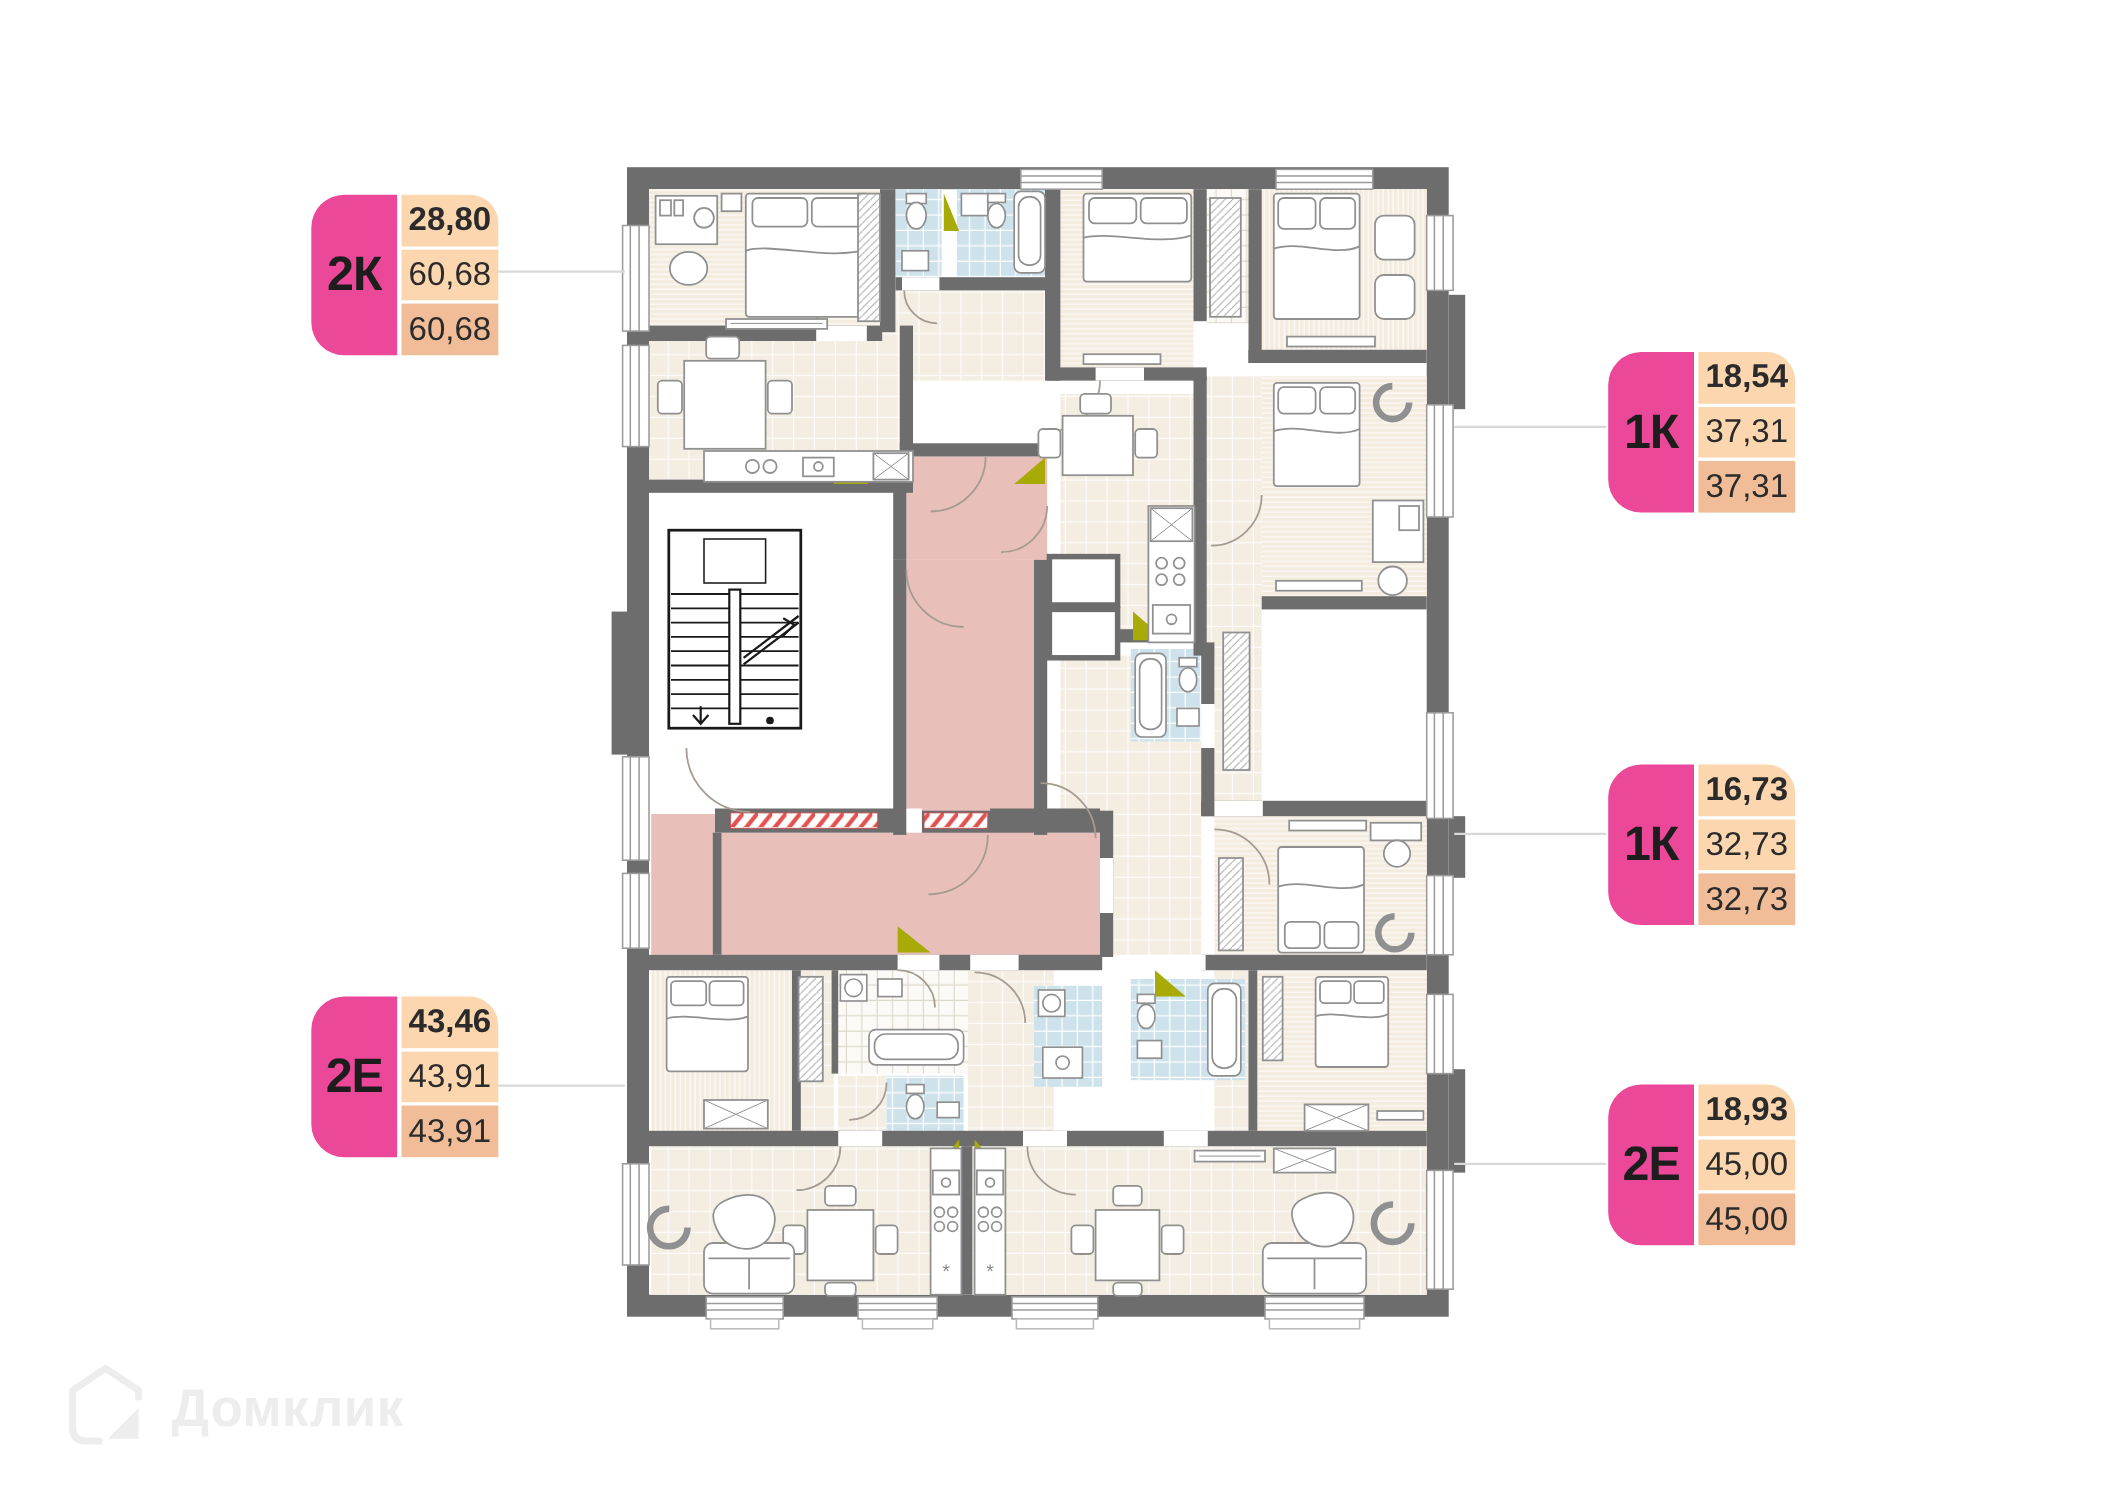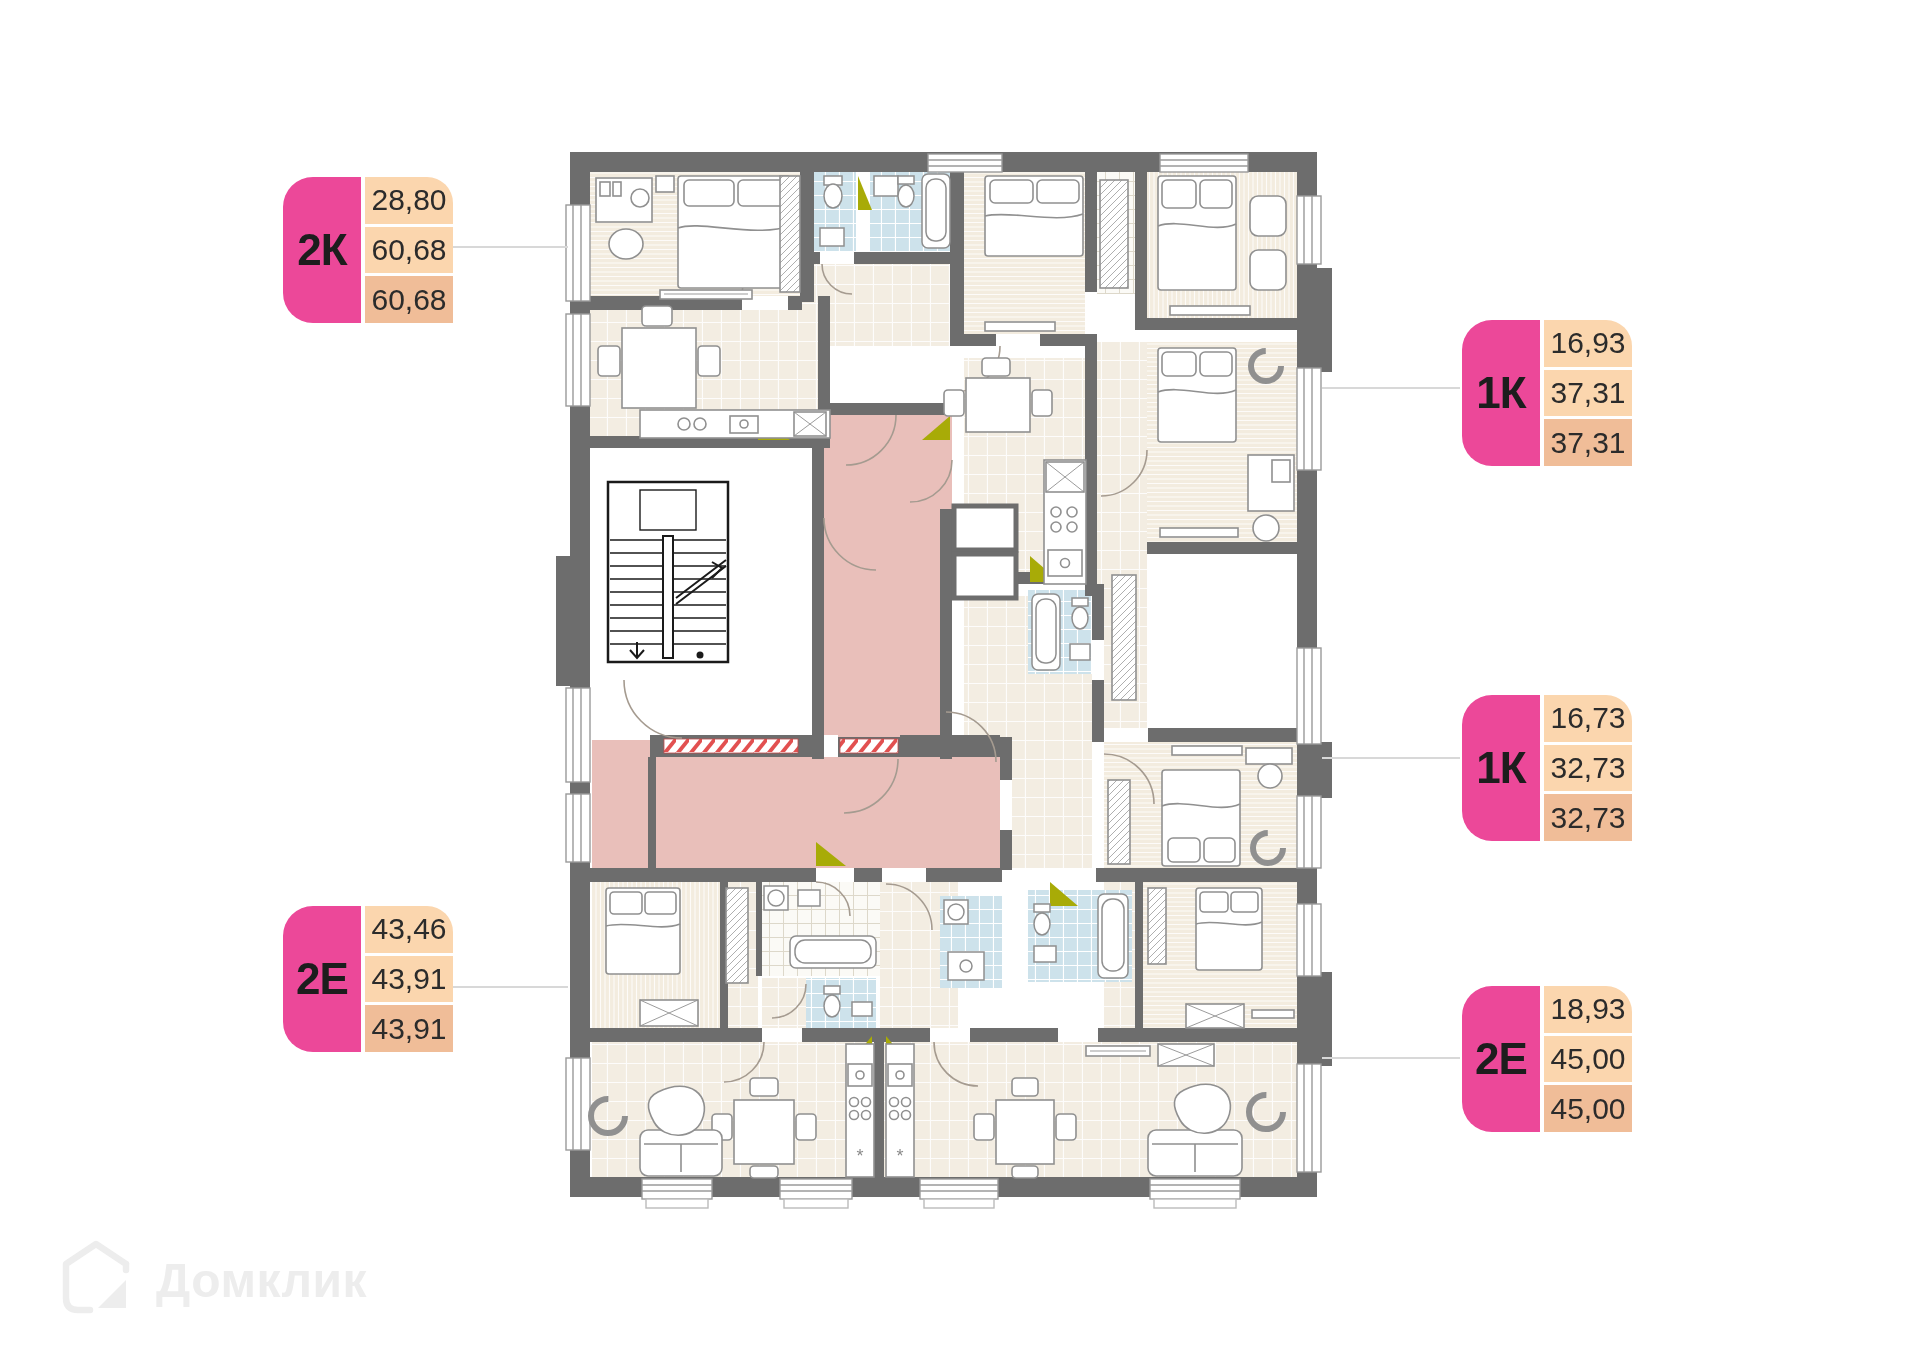--- a/index.html
+++ b/index.html
@@ -13,21 +13,21 @@
   .apt-type{
     width:78px;background:#ec4899;border-radius:30px 0 0 30px;
     display:flex;align-items:center;justify-content:center;
     font-size:44px;font-weight:bold;color:#1d1d1d;letter-spacing:-1px;
   }
   .apt-vals{display:flex;flex-direction:column;gap:3px;width:88px;}
   .apt-val{
     flex:1;background:#FBD6AE;display:flex;align-items:center;justify-content:center;
     font-size:30px;color:#2b2b2b;
   }
-  .apt-val.first{border-radius:0 26px 0 0;}
+  .apt-val.first{border-radius:0 26px 0 0;font-weight:bold;}
   .apt-val.dark{background:#F0BD98;}
   
   .watermark{position:absolute;left:60px;top:1240px;display:flex;align-items:center;gap:16px;}
   .watermark-text{font-size:48px;font-weight:600;color:#ededed;letter-spacing:0.5px;}
 </style>
 </head>
 <body>
 
 <svg class="plan-svg" width="1920" height="1358" viewBox="0 0 1920 1358">
   <defs>
@@ -494,21 +494,21 @@
   <div class="apt-vals">
     <div class="apt-val first">28,80</div>
     <div class="apt-val">60,68</div>
     <div class="apt-val dark">60,68</div>
   </div>
 </div>
 
 <div class="apt-label" style="left:1462px;top:320px">
   <div class="apt-type">1К</div>
   <div class="apt-vals">
-    <div class="apt-val first">16,93</div>
+    <div class="apt-val first">18,54</div>
     <div class="apt-val">37,31</div>
     <div class="apt-val dark">37,31</div>
   </div>
 </div>
 
 <div class="apt-label" style="left:1462px;top:695px">
   <div class="apt-type">1К</div>
   <div class="apt-vals">
     <div class="apt-val first">16,73</div>
     <div class="apt-val">32,73</div>

